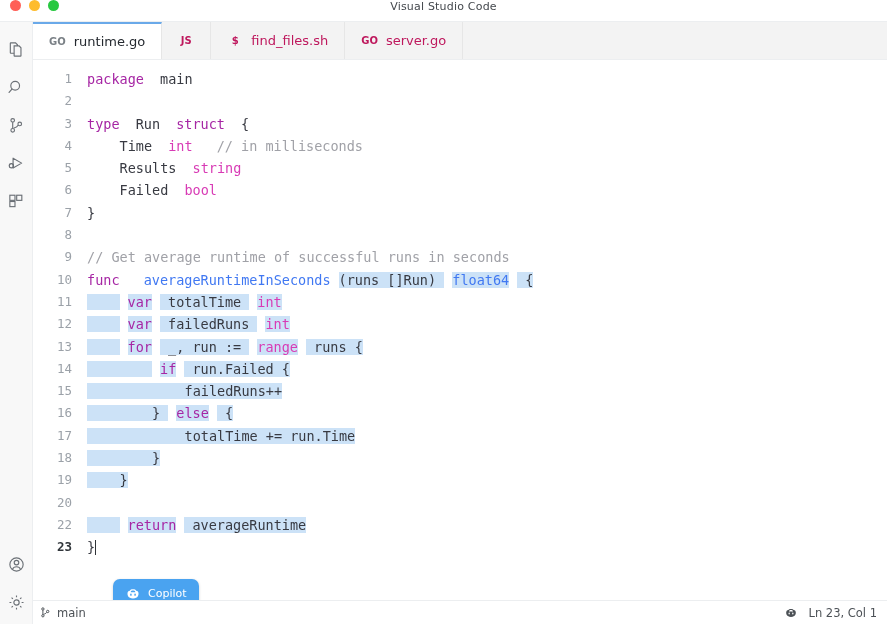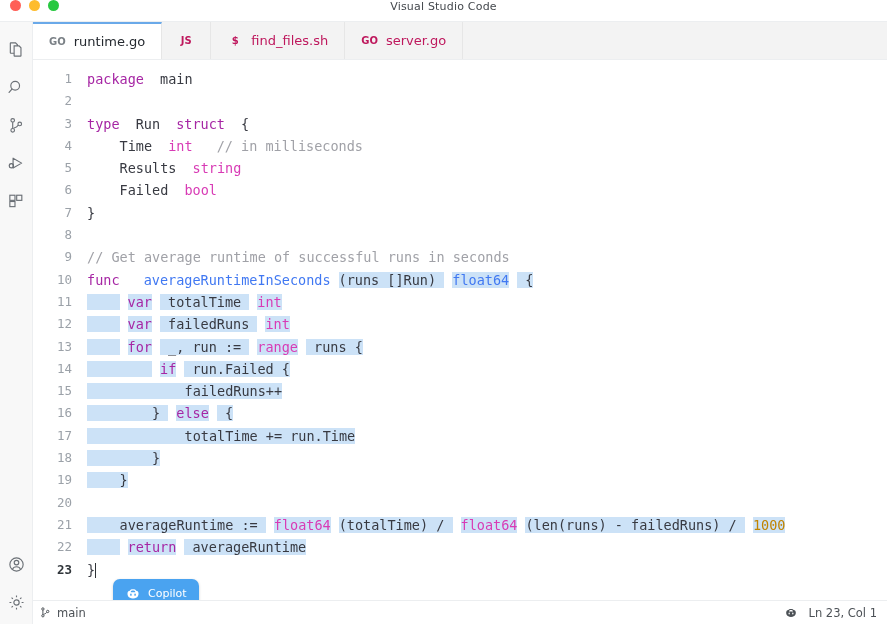--- a/index.html
+++ b/index.html
@@ -286,21 +286,20 @@
             <div class="line"><div class="lnum">11</div><div class="ltext"><span class="seg pln sel">    </span><span class="seg kw sel">var</span><span class="seg pln sel"> totalTime </span><span class="seg typm sel">int</span></div></div>
             <div class="line"><div class="lnum">12</div><div class="ltext"><span class="seg pln sel">    </span><span class="seg kw sel">var</span><span class="seg pln sel"> failedRuns </span><span class="seg typm sel">int</span></div></div>
             <div class="line"><div class="lnum">13</div><div class="ltext"><span class="seg pln sel">    </span><span class="seg kw sel">for</span><span class="seg pln sel"> _, run := </span><span class="seg typm sel">range</span><span class="seg pln sel"> runs {</span></div></div>
             <div class="line"><div class="lnum">14</div><div class="ltext"><span class="seg pln sel">        </span><span class="seg kw sel">if</span><span class="seg pln sel"> run.Failed {</span></div></div>
             <div class="line"><div class="lnum">15</div><div class="ltext"><span class="seg pln sel">            failedRuns++</span></div></div>
             <div class="line"><div class="lnum">16</div><div class="ltext"><span class="seg pln sel">        } </span><span class="seg kw sel">else</span><span class="seg pln sel"> {</span></div></div>
             <div class="line"><div class="lnum">17</div><div class="ltext"><span class="seg pln sel">            totalTime += run.Time</span></div></div>
             <div class="line"><div class="lnum">18</div><div class="ltext"><span class="seg pln sel">        }</span></div></div>
             <div class="line"><div class="lnum">19</div><div class="ltext"><span class="seg pln sel">    }</span></div></div>
             <div class="line"><div class="lnum">20</div><div class="ltext"></div></div>
-            <div class="line"><div class="lnum">21</div><div class="ltext"><span class="seg pln sel">    averageRuntime := </span><span class="seg typm sel">float64</span><span class="seg pln sel">(totalTime) / </span><span class="seg typm sel">float64</span><span class="seg pln sel">(len(runs) - failedRuns) / </span><span class="seg num sel">1000</span></div></div>
             <div class="line"><div class="lnum">22</div><div class="ltext"><span class="seg pln sel">    </span><span class="seg kw sel">return</span><span class="seg pln sel"> averageRuntime</span></div></div>
             <div class="line cur"><div class="lnum">23</div><div class="ltext"><span class="seg pln">}</span><span class="caret"></span></div></div>
           </div>
 
         <div class="copilot-btn">
           <span>
             <svg width="16" height="16" viewBox="0 0 20 20" fill="#ffffff">
               <path d="M10 4.2c-2.1 0-3.3.7-3.9 1.6-.9.1-1.7.4-2.2 1-.6.7-.8 1.7-.8 2.9 0 2.3 1 3.8 2.4 4.7 1.4.9 3.1 1.2 4.5 1.2s3.1-.3 4.5-1.2c1.4-.9 2.4-2.4 2.4-4.7 0-1.2-.2-2.2-.8-2.9-.5-.6-1.3-.9-2.2-1-.6-.9-1.8-1.6-3.9-1.6zm0 1.4c1.6 0 2.3.5 2.6 1.1.2.4.2.8.2 1.2h-5.6c0-.4 0-.8.2-1.2.3-.6 1-1.1 2.6-1.1z"></path>
               <ellipse cx="7.4" cy="10.8" rx="1" ry="1.5" fill="#4aa3f0"></ellipse>
               <ellipse cx="12.6" cy="10.8" rx="1" ry="1.5" fill="#4aa3f0"></ellipse>

